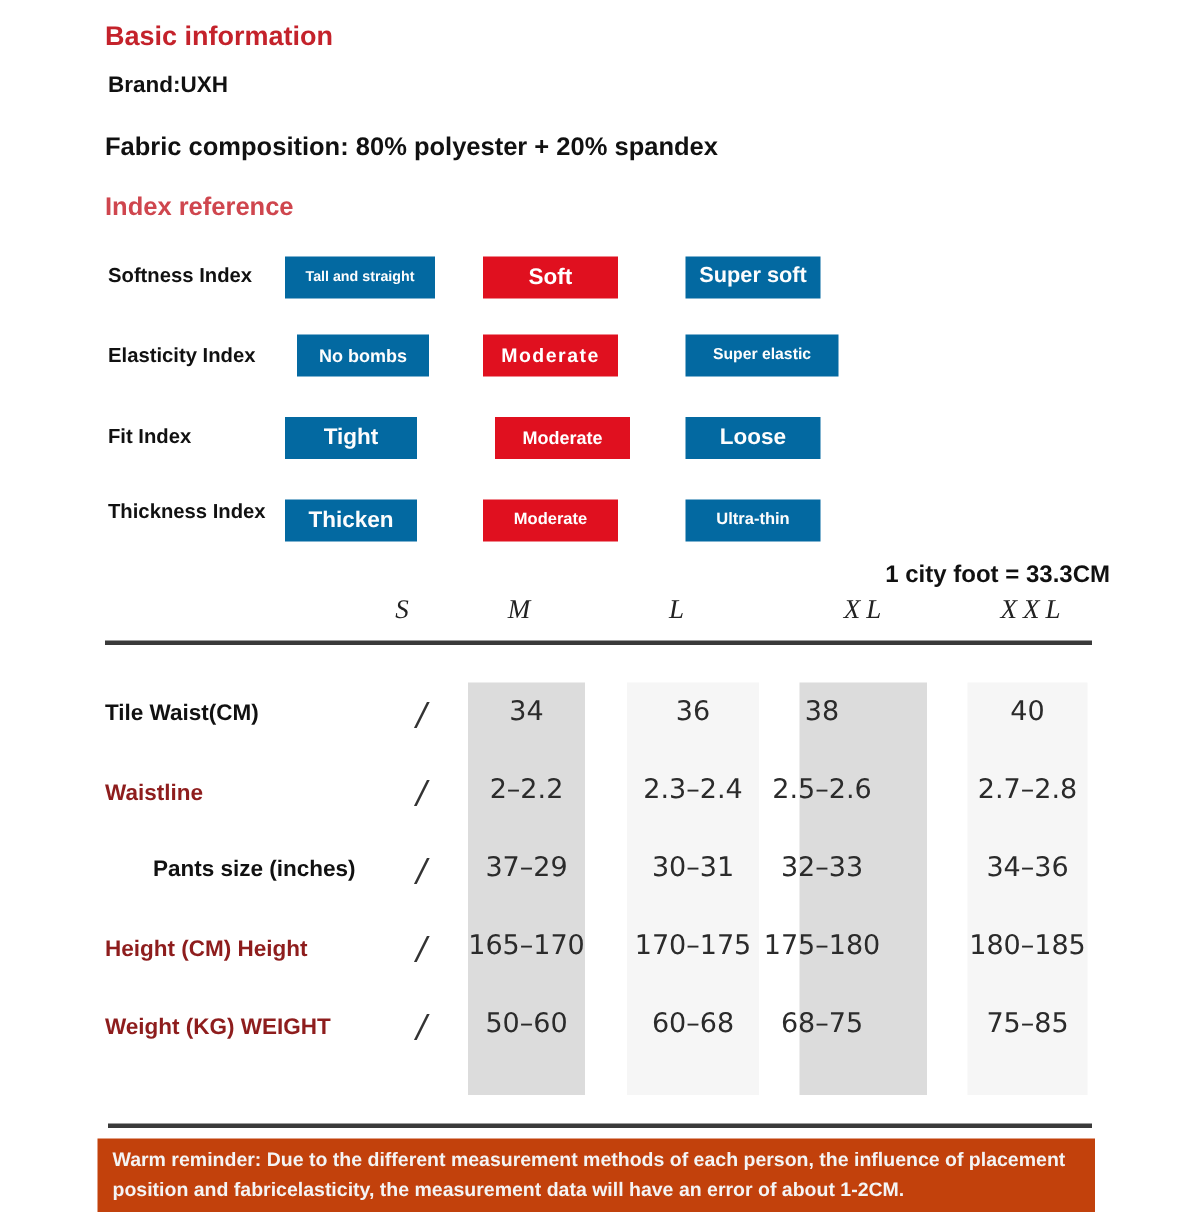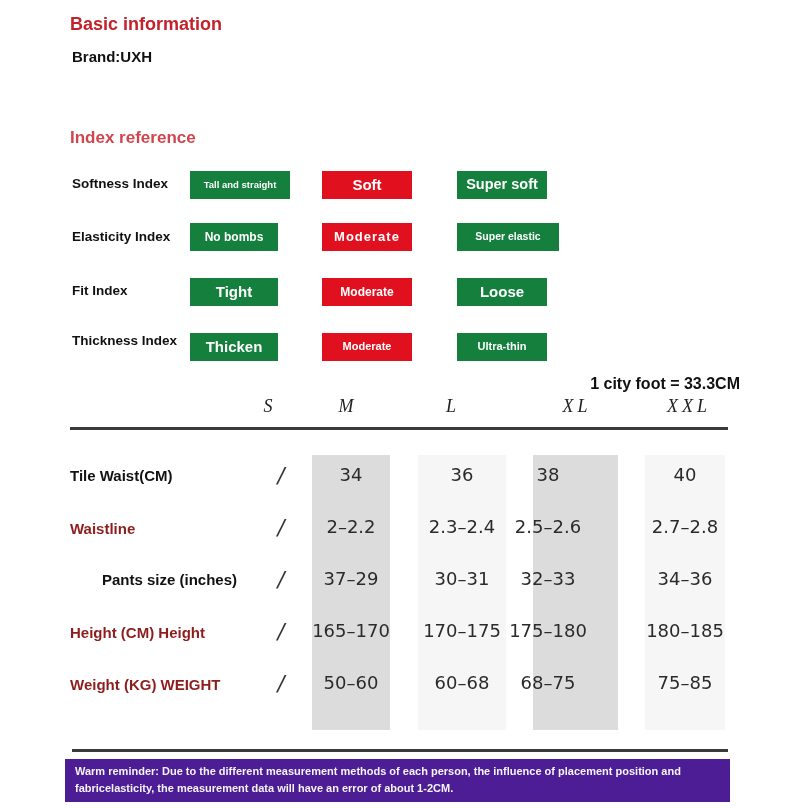--- a/index.html
+++ b/index.html
@@ -16,28 +16,28 @@
   .h-index{left:70px;top:128px;font-size:17px;font-weight:bold;color:#cf464e;}
 
   
   .idx-label{left:72px;width:115px;font-size:13.5px;font-weight:bold;color:#111;line-height:1.15;}
   .lbl-r1{top:176px;}
   .lbl-r2{top:229px;}
   .lbl-r3{top:283px;}
   .lbl-r4{top:333px;}
   .opt{display:flex;align-items:center;justify-content:center;text-align:center;
        height:28px;font-weight:bold;color:#fff;line-height:1.05;}
-  .opt.gray{background:#15803d;color:#fdfdfd;}
+  .opt.gray{background:#0369a1;color:#fdfdfd;}
   .opt.red{background:#e0101f;}
   .c-opt1{left:190px;width:88px;}
   .c-opt2{left:322px;width:90px;}
   .c-opt3{left:457px;width:90px;}
   .r1{top:171px;} .r2{top:223px;} .r3{top:278px;} .r4{top:333px;}
   .fs9{font-size:9.5px;} .fs10{font-size:10.5px;} .fs11{font-size:11px;}
-  .fs12{font-size:12px;} .fs13{font-size:13px;letter-spacing:1px;} .fs14{font-size:14.5px;} .fs15{font-size:15px;}
+  .fs12{font-size:12px;margin-left:8px;} .fs13{font-size:13px;letter-spacing:1px;} .fs14{font-size:14.5px;} .fs15{font-size:15px;}
   .pad{padding:0 6px;}
 
   
   .unit-note{top:375px;left:440px;width:300px;text-align:right;font-size:16px;font-weight:bold;color:#111;}
   .size-letter{top:396px;font-family:"Liberation Serif",serif;font-style:italic;font-size:18px;color:#222;
                transform:translateX(-50%);white-space:nowrap;}
   .ls{letter-spacing:4px;}
   .rule{background:#3a3a3a;height:3px;}
   .rule-top{left:70px;top:427px;width:658px;}
   .rule-bottom{left:72px;top:749px;width:656px;}
@@ -52,30 +52,31 @@
   .trow-label{left:70px;width:200px;font-size:15px;font-weight:bold;color:#111;line-height:1.2;}
   .trow-label.em{color:#8e1d1d;}
   .tcell{transform:translateX(-50%);font-family:"DejaVu Sans",sans-serif;font-size:18px;color:#2b2b2b;
          white-space:nowrap;}
   .tslash{transform:translateX(-50%);font-size:21px;color:#333;font-style:italic;font-family:"DejaVu Sans",sans-serif;}
   .x-slash{left:281px;} .x-m{left:351px;} .x-l{left:462px;} .x-xl{left:548px;} .x-xxl{left:685px;}
   .y0v{top:464px;} .y1v{top:516px;} .y2v{top:568px;} .y3v{top:620px;} .y4v{top:672px;}
   .y0l{top:467px;} .y1l{top:520px;} .y2l{top:571px;margin-left:32px;} .y3l{top:624px;} .y4l{top:676px;}
 
   
-  .banner{left:65px;top:759px;width:665px;background:#4c1d95;color:#f4f4f4;
-          font-size:11px;font-weight:bold;line-height:1.55;padding:4px 10px 5px 10px;box-sizing:border-box;}
+  .banner{left:65px;top:759px;width:665px;background:#c2410c;color:#f4f4f4;
+          font-size:13px;font-weight:bold;line-height:1.55;padding:4px 10px 5px 10px;box-sizing:border-box;}
 </style>
 </head>
 <body>
 
 <div id="canvas">
 
   <div class="abs h-basic">Basic information</div>
   <div class="abs h-brand">Brand:UXH</div>
+  <div class="abs h-fabric">Fabric composition: 80% polyester + 20% spandex</div>
   <div class="abs h-index">Index reference</div>
 
   <div class="abs idx-label lbl-r1">Softness Index</div>
   <div class="abs opt gray fs9 pad r1 c-opt1">Tall and straight</div>
   <div class="abs opt red fs15 r1 c-opt2">Soft</div>
   <div class="abs opt gray fs14 r1 c-opt3">Super soft</div>
 
   <div class="abs idx-label lbl-r2">Elasticity Index</div>
   <div class="abs opt gray fs12 r2 c-opt1">No bombs</div>
   <div class="abs opt red fs13 r2 c-opt2">Moderate</div>

